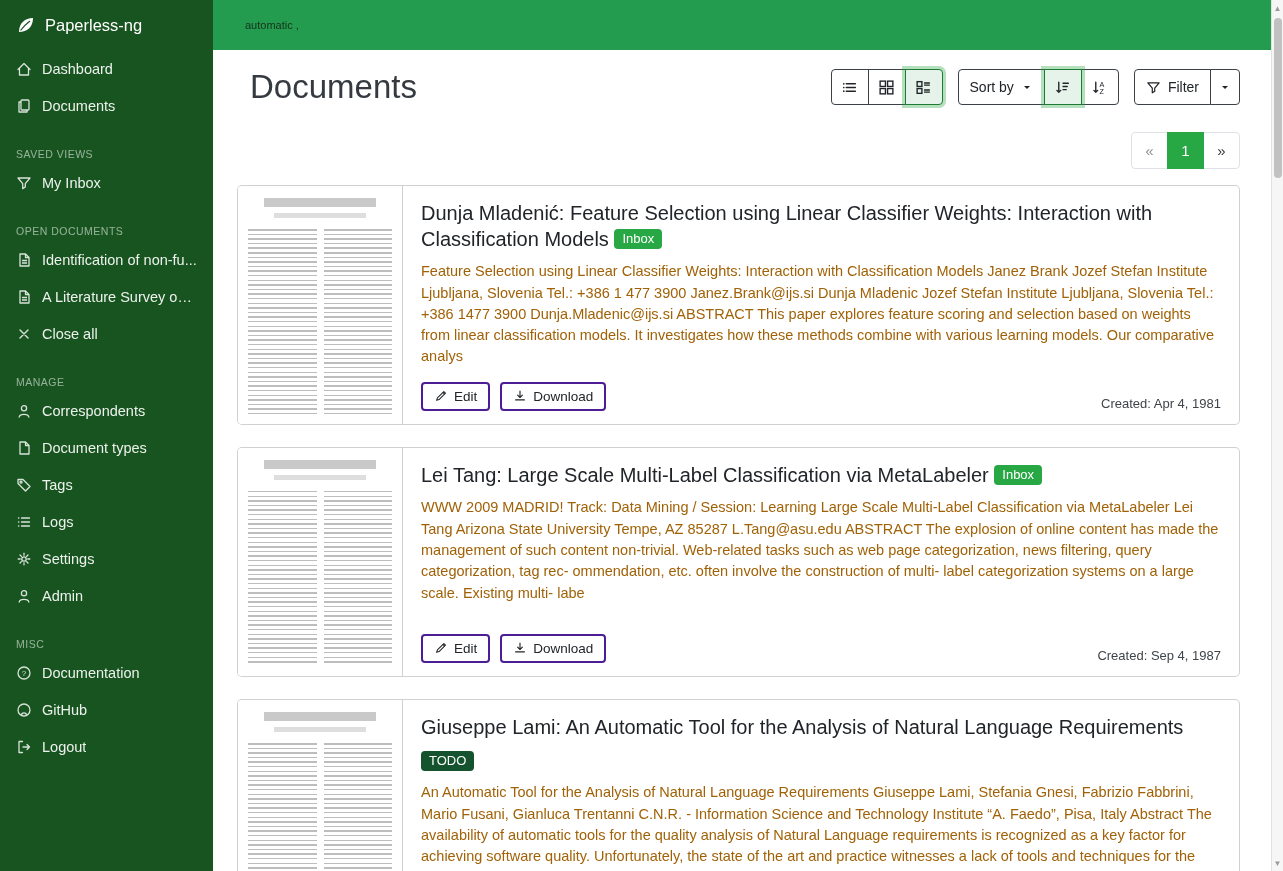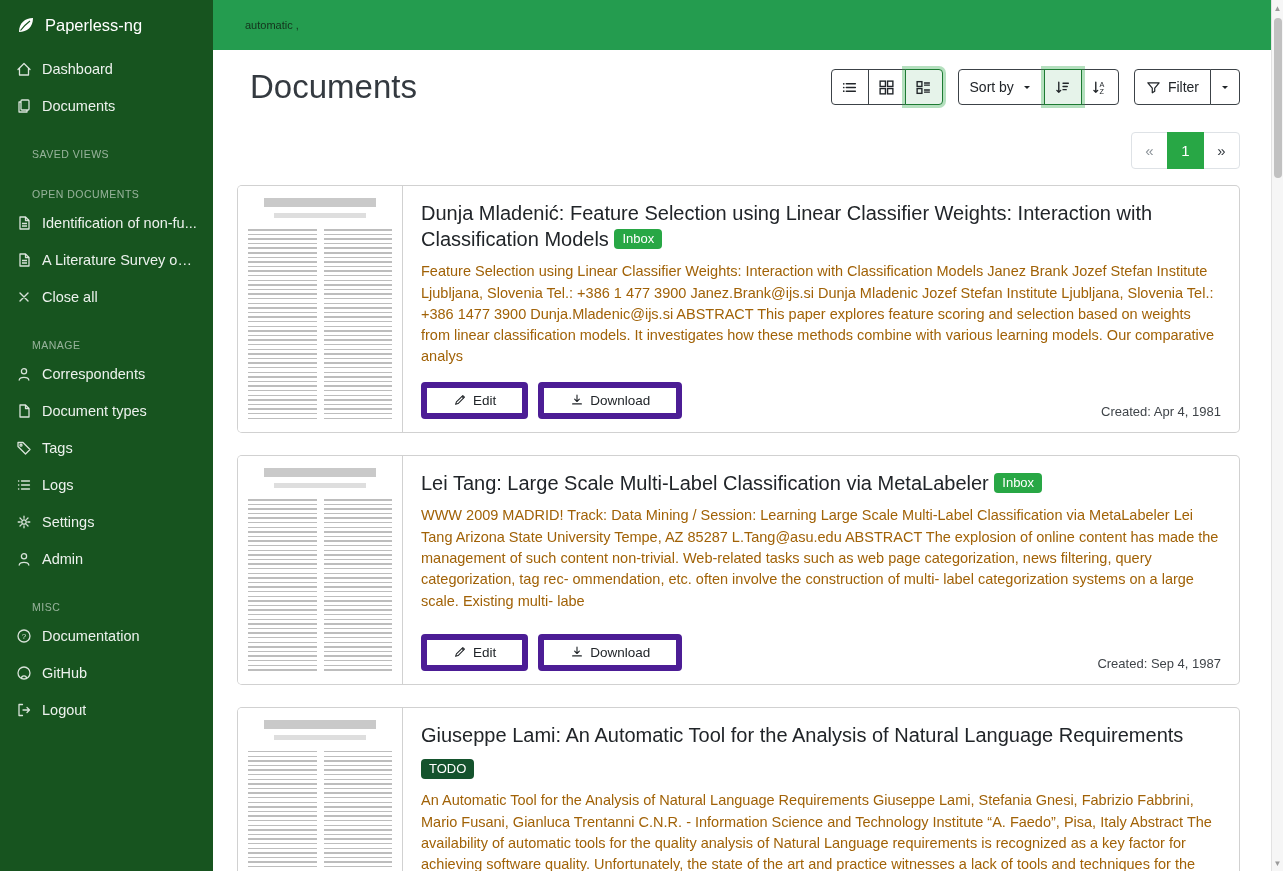--- a/index.html
+++ b/index.html
@@ -5,21 +5,21 @@
   *{box-sizing:border-box;margin:0;padding:0}
   html,body{width:1283px;height:871px;overflow:hidden}
   body{font-family:"Liberation Sans",sans-serif;background:#fff;display:flex;color:#212529}
 
   
   .sidebar{flex:0 0 213px;width:213px;background:#17541f;color:#fff;display:flex;flex-direction:column;overflow:hidden}
   .brand{display:flex;align-items:center;gap:9px;height:50px;padding:0 16px;font-size:16.5px;color:#fff;cursor:pointer}
   .nav-item{display:flex;align-items:center;gap:10px;padding:8px 16px;height:37px;color:rgba(255,255,255,.92);font-size:14.5px;cursor:pointer;white-space:nowrap;text-decoration:none}
   .nav-item svg{flex:0 0 16px;opacity:.9}
   .nav-item .lbl{overflow:hidden;text-overflow:ellipsis}
-  .section-header{margin-top:20px;padding:4px 32px;font-size:10.5px;letter-spacing:.5px;color:rgba(255,255,255,.55)}
+  .section-header{margin-top:20px;padding:4px 16px;font-size:10.5px;letter-spacing:.5px;color:rgba(255,255,255,.55)}
 
   
   .main{flex:1;display:flex;flex-direction:column;min-width:0}
   .topbar{height:50px;background:#249c4f;display:flex;align-items:center;padding:0 20px 0 32px;flex:0 0 50px}
   .search-input{background:transparent;border:none;outline:none;font-size:11px;color:#14321c;width:100%;font-family:inherit}
   .content{flex:1;padding:18px 31px 0 24px;overflow:hidden}
 
   .content-head{display:flex;align-items:center;justify-content:space-between}
   h1.page-title{font-size:33px;font-weight:400;color:#343a40;margin-left:13px}
   .controls{display:flex;align-items:center;gap:15px}
@@ -46,21 +46,21 @@
   .t-col{flex:1;background:repeating-linear-gradient(180deg,#bdbdbd 0 1.5px,transparent 1.5px 4.6px)}
   .card-body{flex:1;min-width:0;display:flex;flex-direction:column;padding:15px 18px 10px}
   .card-title{font-size:20px;font-weight:400;line-height:1.28;color:#212529;margin-bottom:9px;cursor:pointer}
   .badge{display:inline-block;padding:3px 8px 4px;border-radius:4px;color:#fff;font-size:13px;line-height:1;vertical-align:3px;cursor:pointer}
   .badge.inbox{background:#28a745}
   .badge.todo{background:#14532d}
   .badge-row{margin:2px 0 10px}
   .snippet{font-size:14.5px;line-height:1.47;color:#a16207;margin-bottom:14px;max-width:1000px}
   .card-footer{margin-top:auto;display:flex;align-items:flex-end;justify-content:space-between;padding-bottom:3px}
   .actions{display:flex;gap:10px}
-  .action-btn{display:inline-flex;align-items:center;gap:6px;border:6px solid #4c1d95;background:#fff;color:#212529;font-size:13.5px;padding:5px 26px;border-radius:4px;cursor:pointer;font-family:inherit}
+  .action-btn{display:inline-flex;align-items:center;gap:6px;border:2px solid #4c1d95;background:#fff;color:#212529;font-size:13.5px;padding:5px 11px;border-radius:4px;cursor:pointer;font-family:inherit}
   .created{font-size:13px;color:#3f4449}
 
   
   .scrollbar{flex:0 0 12px;background:#f6f6f6;border-left:1px solid #e2e2e2;position:relative}
   .sb-arrow{position:absolute;left:0;width:11px;height:12px;color:#9a9a9a;font-size:8px;display:flex;align-items:center;justify-content:center}
   .sb-up{top:2px}.sb-down{bottom:2px}
   .sb-thumb{position:absolute;left:1.5px;top:18px;width:8px;height:160px;background:#c1c1c1;border-radius:4px}
 
   svg.ic{display:block}
   svg text{font-family:"Liberation Sans",sans-serif}
@@ -86,20 +86,26 @@
     </a>
     <a class="nav-item">
       <svg class="ic" width="16" height="16" viewBox="0 0 16 16" fill="none" stroke="currentColor" stroke-width="1.3" stroke-linejoin="round">
           <rect x="5" y="2" width="8" height="10" rx="1"></rect>
           <path d="M11 12v2H3V4h2"></path>
         </svg>
       <span class="lbl">Documents</span>
     </a>
 
     <div class="section-header">SAVED VIEWS</div>
+    <a class="nav-item">
+      <svg class="ic" width="16" height="16" viewBox="0 0 16 16" fill="none" stroke="currentColor" stroke-width="1.3" stroke-linejoin="round">
+          <path d="M2 3h12L9.3 8.6V12l-2.6 1.6V8.6Z"></path>
+        </svg>
+      <span class="lbl">My Inbox</span>
+    </a>
 
     <div class="section-header">OPEN DOCUMENTS</div>
     <a class="nav-item">
       <svg class="ic" width="16" height="16" viewBox="0 0 16 16" fill="none" stroke="currentColor" stroke-width="1.3" stroke-linejoin="round">
           <path d="M4 2h5.5L13 5.5V14H4Z"></path>
           <path d="M9.5 2v3.5H13"></path>
           <path d="M6 8.5h5M6 11h5"></path>
         </svg>
       <span class="lbl">Identification of non-fu...</span>
     </a>

